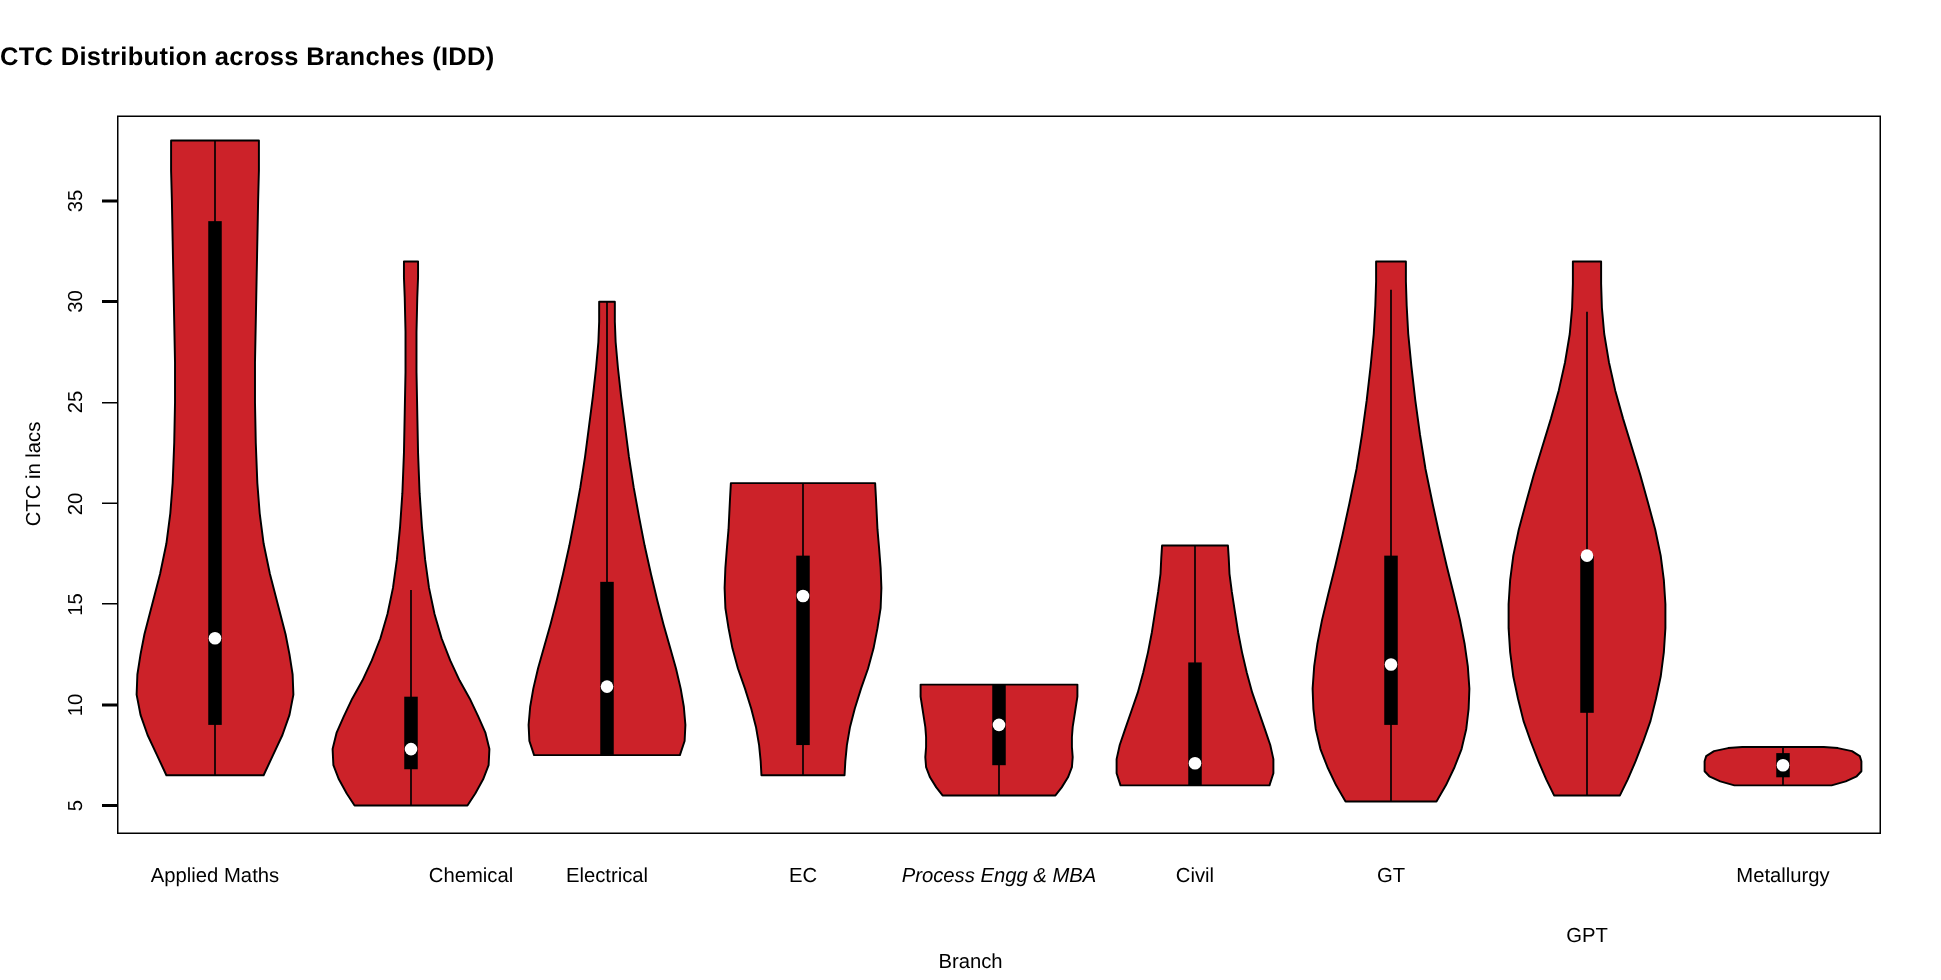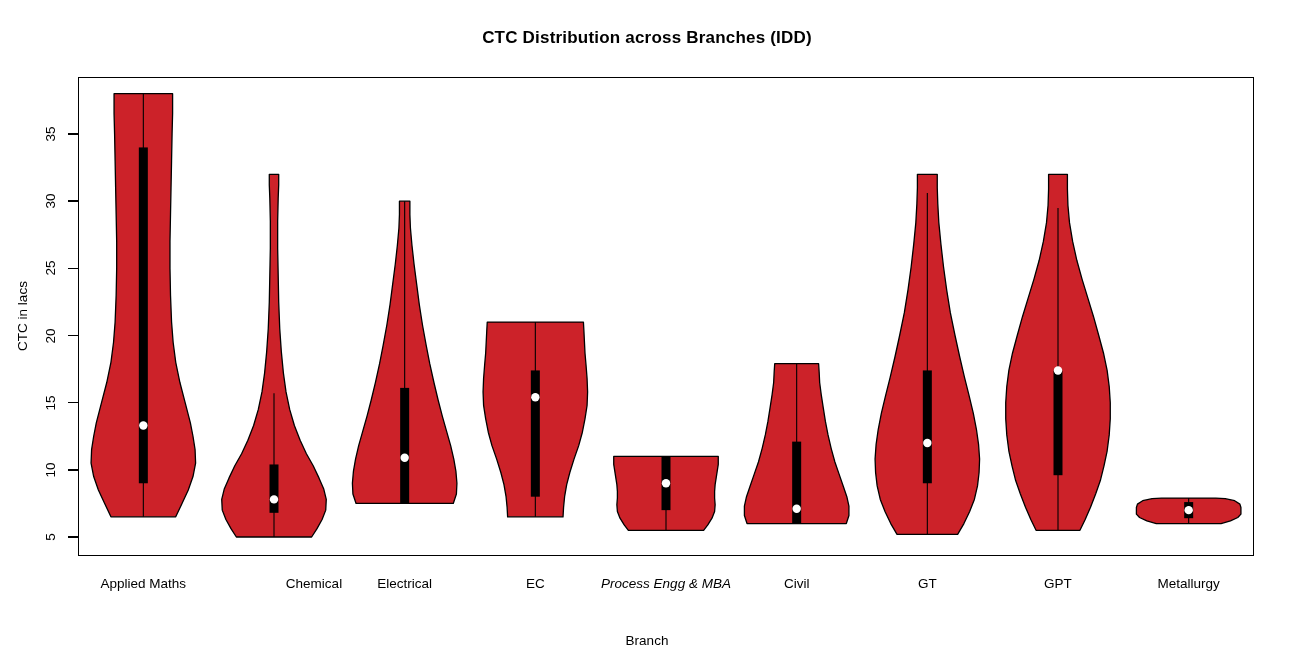--- a/index.html
+++ b/index.html
@@ -1,20 +1,20 @@
 <!DOCTYPE html>
 <html><head>
 <meta charset="utf-8">
 <style>
   html,body{margin:0;padding:0;background:#ffffff;}
   body{width:1294px;height:653px;font-family:"Liberation Sans",sans-serif;color:#000;overflow:hidden;}
   #root{position:relative;width:1294px;height:653px;}
 
   #chart-title{
-    position:absolute;left:0;top:28px;width:1294px;text-align:center;
+    position:absolute;left:0;top:28px;width:1294px;text-align:left;
     font-size:17px;font-weight:bold;letter-spacing:.2px;
   }
 
   #plot-frame{
     position:absolute;left:78px;top:77px;width:1176px;height:479px;
     border:1.6px solid #000;box-sizing:border-box;background:#fff;
   }
 
   #svg-layer{position:absolute;left:0;top:0;width:1294px;height:653px;pointer-events:none;}
 
@@ -125,17 +125,17 @@
       <div class="ytick-label" style="left: 50px; top: 134px;">35</div>
     </div>
   <div id="xticks-layer">
       <div class="xtick-label" style="left: 143.333px;">Applied Maths</div>
       <div class="xtick-label" style="left: 274px; margin-left: 40px;">Chemical</div>
       <div class="xtick-label" style="left: 404.667px;">Electrical</div>
       <div class="xtick-label" style="left: 535.333px;">EC</div>
       <div class="xtick-label" style="left: 666px; font-style: italic;">Process Engg &amp; MBA</div>
       <div class="xtick-label" style="left: 796.667px;">Civil</div>
       <div class="xtick-label" style="left: 927.333px;">GT</div>
-      <div class="xtick-label" style="left: 1058px;">GPT</div>
+      <div class="xtick-label" style="left: 1058px; margin-top: 40px;">GPT</div>
       <div class="xtick-label" style="left: 1188.67px;">Metallurgy</div>
     </div>
 
 </div>
 
 </body></html>

